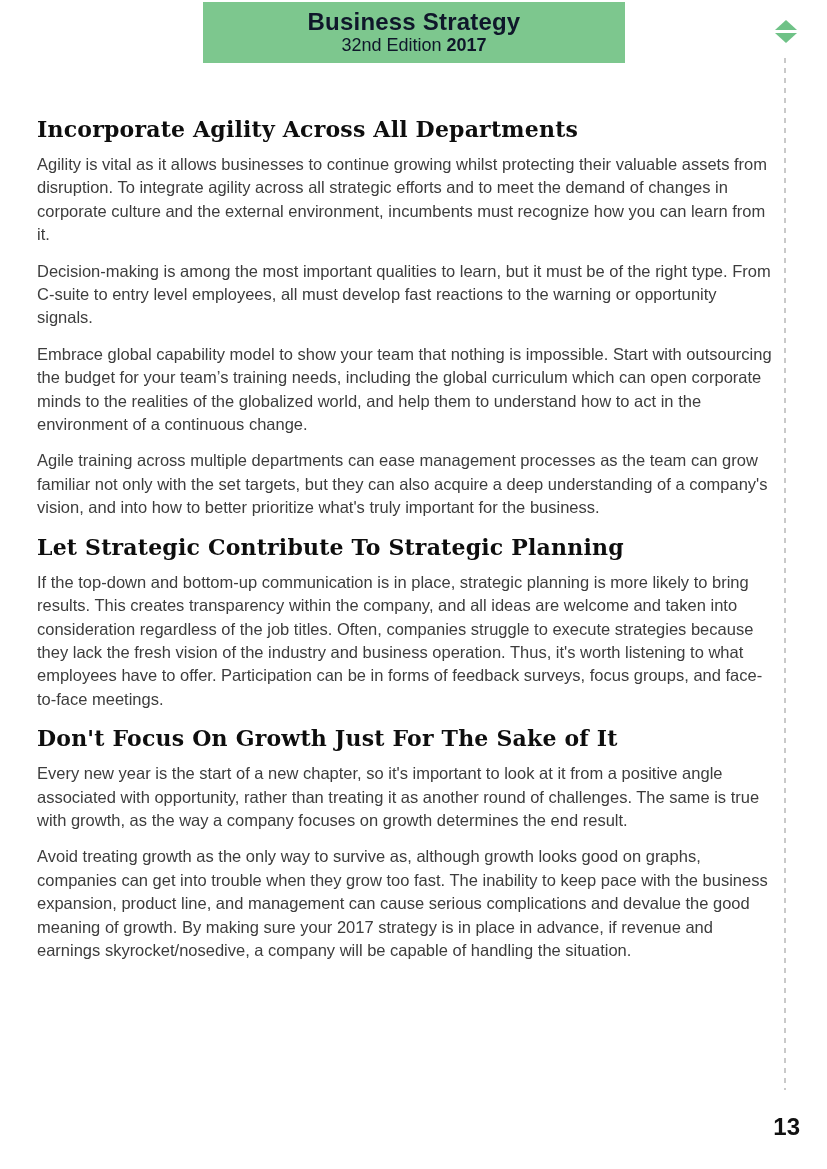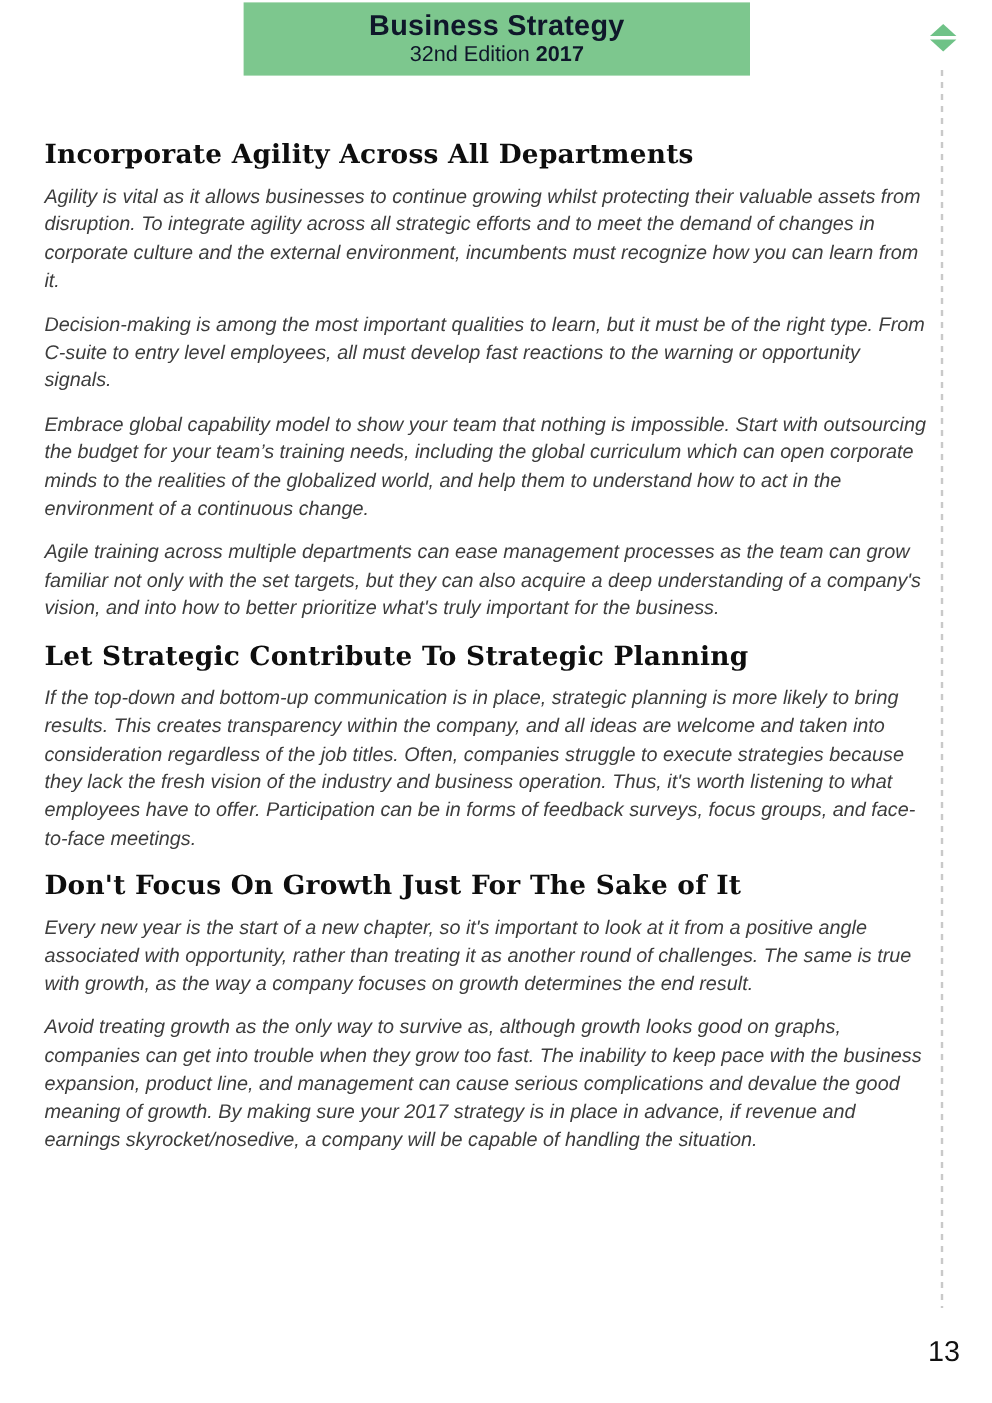--- a/index.html
+++ b/index.html
@@ -77,28 +77,27 @@
     color: #0e0e0e;
     margin: 0 0 9px 0;
     letter-spacing: 0.2px;
   }
   .sec-heading.later { margin-top: 2px; }
   .body-para {
     font-size: 16.5px;
     line-height: 23.4px;
     color: #3d3d3d;
     margin: 0 0 13px 0;
-    font-style: italic;
   }
   .page-number {
     position: absolute;
     right: 27px;
     bottom: 28px;
     font-size: 24px;
-    font-weight: 400;
+    font-weight: 700;
     color: #111111;
   }
 </style>
 </head>
 <body>
 
 <div class="page">
 
   <div class="banner">
     <div class="banner-title">Business Strategy</div>

